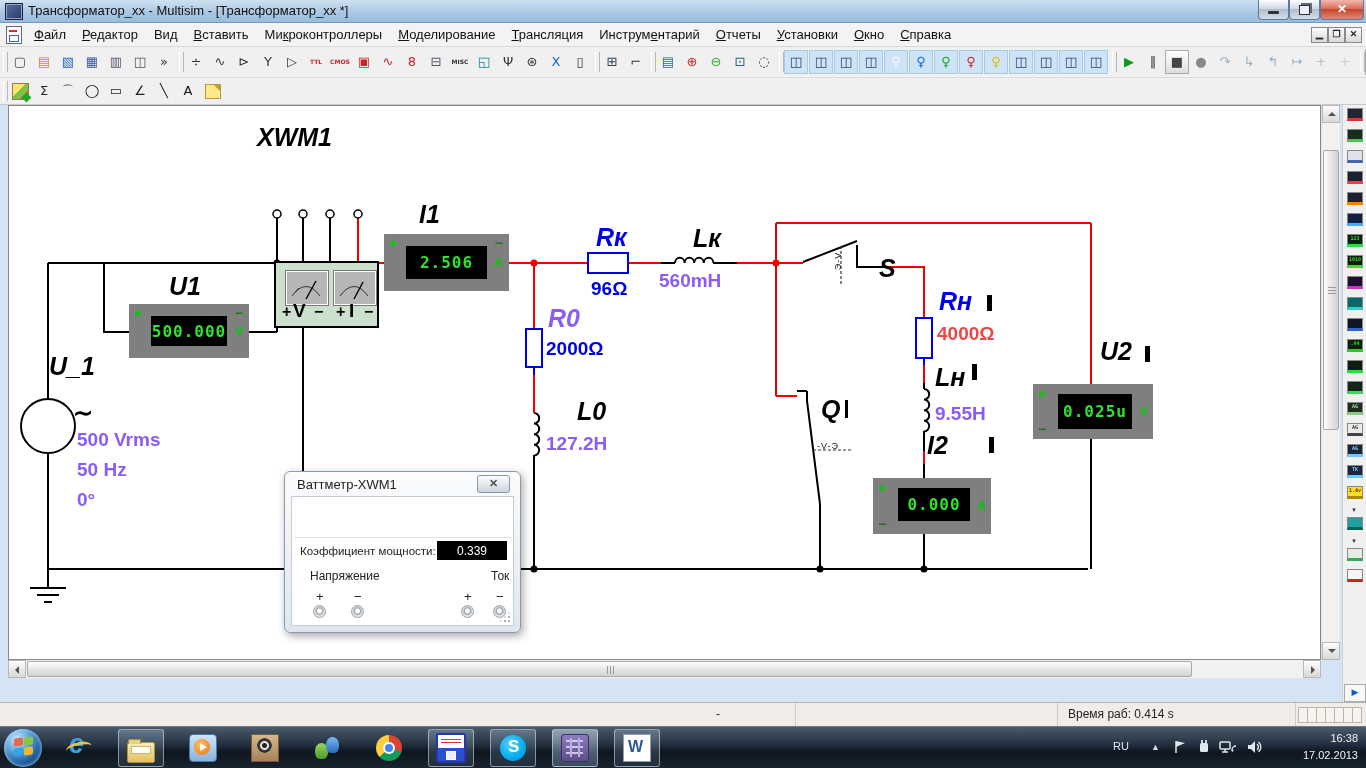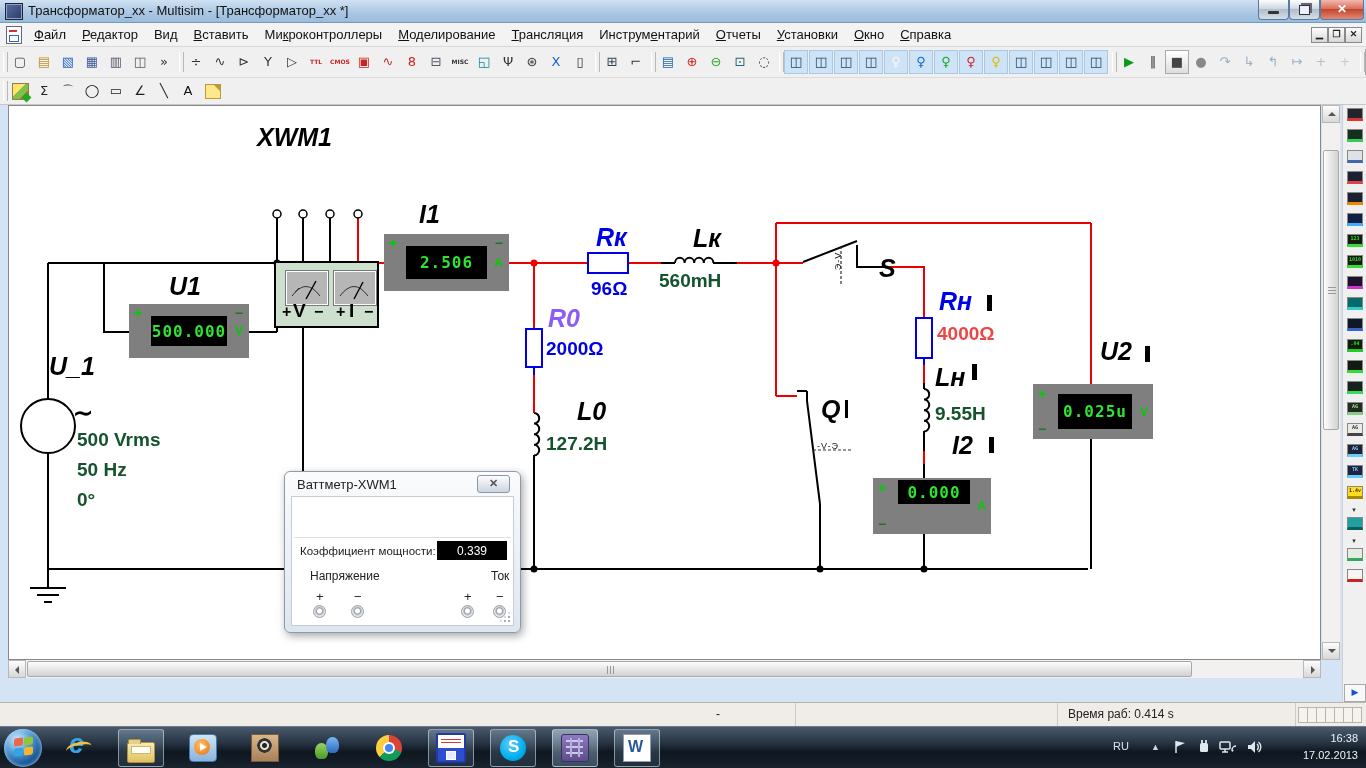--- a/index.html
+++ b/index.html
@@ -47,21 +47,21 @@
     background:linear-gradient(135deg,#ffe46a 0 40%,#7ec24a 40% 70%,#e05a3a 70%);}
   .icon-paint:after{content:"";position:absolute;right:-2px;bottom:-2px;width:7px;height:7px;background:#2a2;transform:rotate(45deg);}
   .icon-comment{position:absolute;left:4px;top:4px;width:14px;height:13px;background:#ffe88a;border:1px solid #b89a3a;}
   .icon-comment:after{content:"";position:absolute;right:0;top:0;border:3px solid #b89a3a;border-left-color:transparent;border-bottom-color:transparent;}
   
   #canvas{position:absolute;left:8px;top:105px;width:1313px;height:555px;background:#fff;
     border:1px solid #888;box-sizing:border-box;}
   #wires{position:absolute;left:0;top:0;}
   .clbl{position:absolute;white-space:pre;z-index:5;}
   .clbl.ref{font-weight:bold;font-style:italic;font-size:25px;color:#000;}
-  .clbl.val{font-weight:bold;font-size:19px;color:#14532d;}
+  .clbl.val{font-weight:bold;font-size:19px;color:#8b5cf6;}
   .clbl.key{font-size:9px;color:#222;letter-spacing:1px;}
   .clbl.sine{font-size:24px;color:#000;font-weight:bold;}
   
   .meter{position:absolute;background:#7f7f7f;z-index:4;}
   .meter .lcd{position:absolute;background:#000;color:#2ee42e;display:flex;align-items:center;justify-content:center;
     font-family:"DejaVu Sans Mono",monospace;font-weight:bold;font-size:16px;letter-spacing:1px;}
   .meter .pm{position:absolute;font-size:14px;font-weight:bold;color:#0c0;line-height:12px;}
   .meter .pm.m{color:#1a7a1a;}
   .meter .unit{position:absolute;font-size:12px;font-weight:bold;color:#0c0;}
   
@@ -423,38 +423,38 @@
         <div class="clbl ref" style="left: 568px; top: 291px;">L0</div>
         <div class="clbl val" style="left: 537px; top: 327px;">127.2H</div>
         <div class="clbl ref" style="left: 870px; top: 148px;">S</div>
         <div class="clbl key" style="left: 820px; top: 150px; transform: rotate(-90deg);">Э-V</div>
         <div class="clbl ref" style="left: 812px; top: 289px;">Q</div>
         <div class="clbl key" style="left: 808px; top: 335px;">-V-Э</div>
         <div class="clbl ref" style="left: 930px; top: 181px; color: rgb(0, 0, 230);">Rн</div>
         <div class="clbl val" style="left: 928px; top: 217px; color: #ef4444;">4000Ω</div>
         <div class="clbl ref" style="left: 926px; top: 257px;">Lн</div>
         <div class="clbl val" style="left: 926px; top: 297px;">9.55H</div>
-        <div class="clbl ref" style="left: 943px; top: 325px;">I2</div>
+        <div class="clbl ref" style="left: 918px; top: 325px;">I2</div>
         <div class="clbl ref" style="left: 1091px; top: 231px;">U2</div>
       </div>
     <div id="meters">
         <div class="meter" style="left: 120px; top: 198px; width: 120px; height: 54px;">
           <div class="lcd" style="left: 22px; top: 12px; width: 76px; height: 30px;">500.000</div>
           <span class="pm" style="left: 5px; top: 3px;">+</span>
           <span class="pm m" style="right: 6px; top: 3px;">−</span>
           <span class="unit" style="right: 6px; top: 20px;">V</span>
         </div>
         <div class="meter" style="left: 375px; top: 128px; width: 125px; height: 57px;">
           <div class="lcd" style="left: 22px; top: 12px; width: 81px; height: 33px;">2.506</div>
           <span class="pm" style="left: 5px; top: 3px;">+</span>
           <span class="pm m" style="right: 6px; top: 3px;">−</span>
           <span class="unit" style="right: 6px; top: 21.5px;">A</span>
         </div>
         <div class="meter" style="left: 864px; top: 372px; width: 118px; height: 56px;">
-          <div class="lcd" style="left: 25px; top: 2px; width: 72px; height: 24px;">0.000</div>
+          <div class="lcd" style="left: 25px; top: 10px; width: 72px; height: 33px;">0.000</div>
           <span class="pm" style="left: 5px; top: 4px;">+</span>
           <span class="pm m" style="left: 5px; bottom: 4px;">−</span>
           <span class="unit" style="right: 5px; top: 21px;">A</span>
         </div>
         <div class="meter" style="left: 1024px; top: 278px; width: 120px; height: 55px;">
           <div class="lcd" style="left: 25px; top: 10px; width: 74px; height: 35px;">0.025u</div>
           <span class="pm" style="left: 5px; top: 4px;">+</span>
           <span class="pm m" style="left: 5px; bottom: 4px;">−</span>
           <span class="unit" style="right: 5px; top: 20.5px;">V</span>
         </div>

